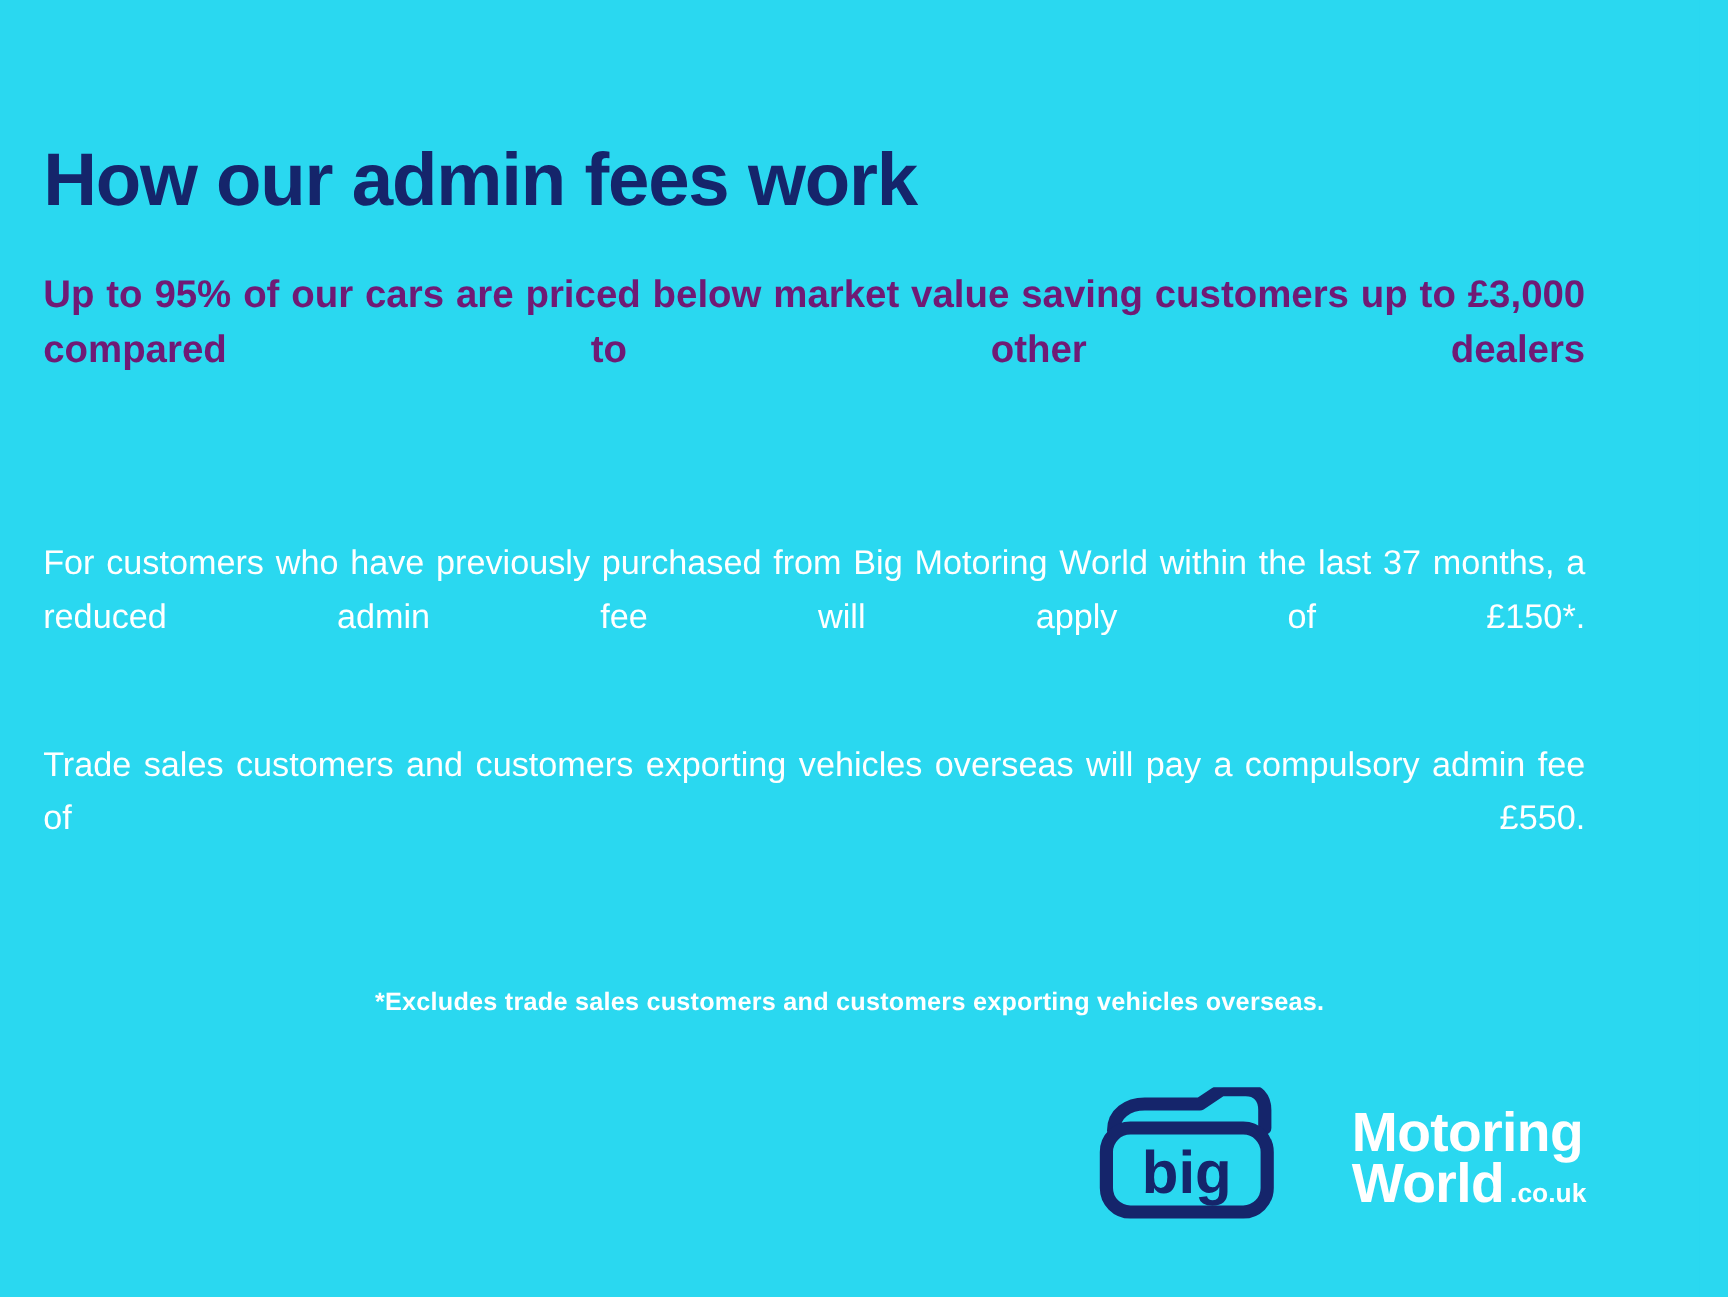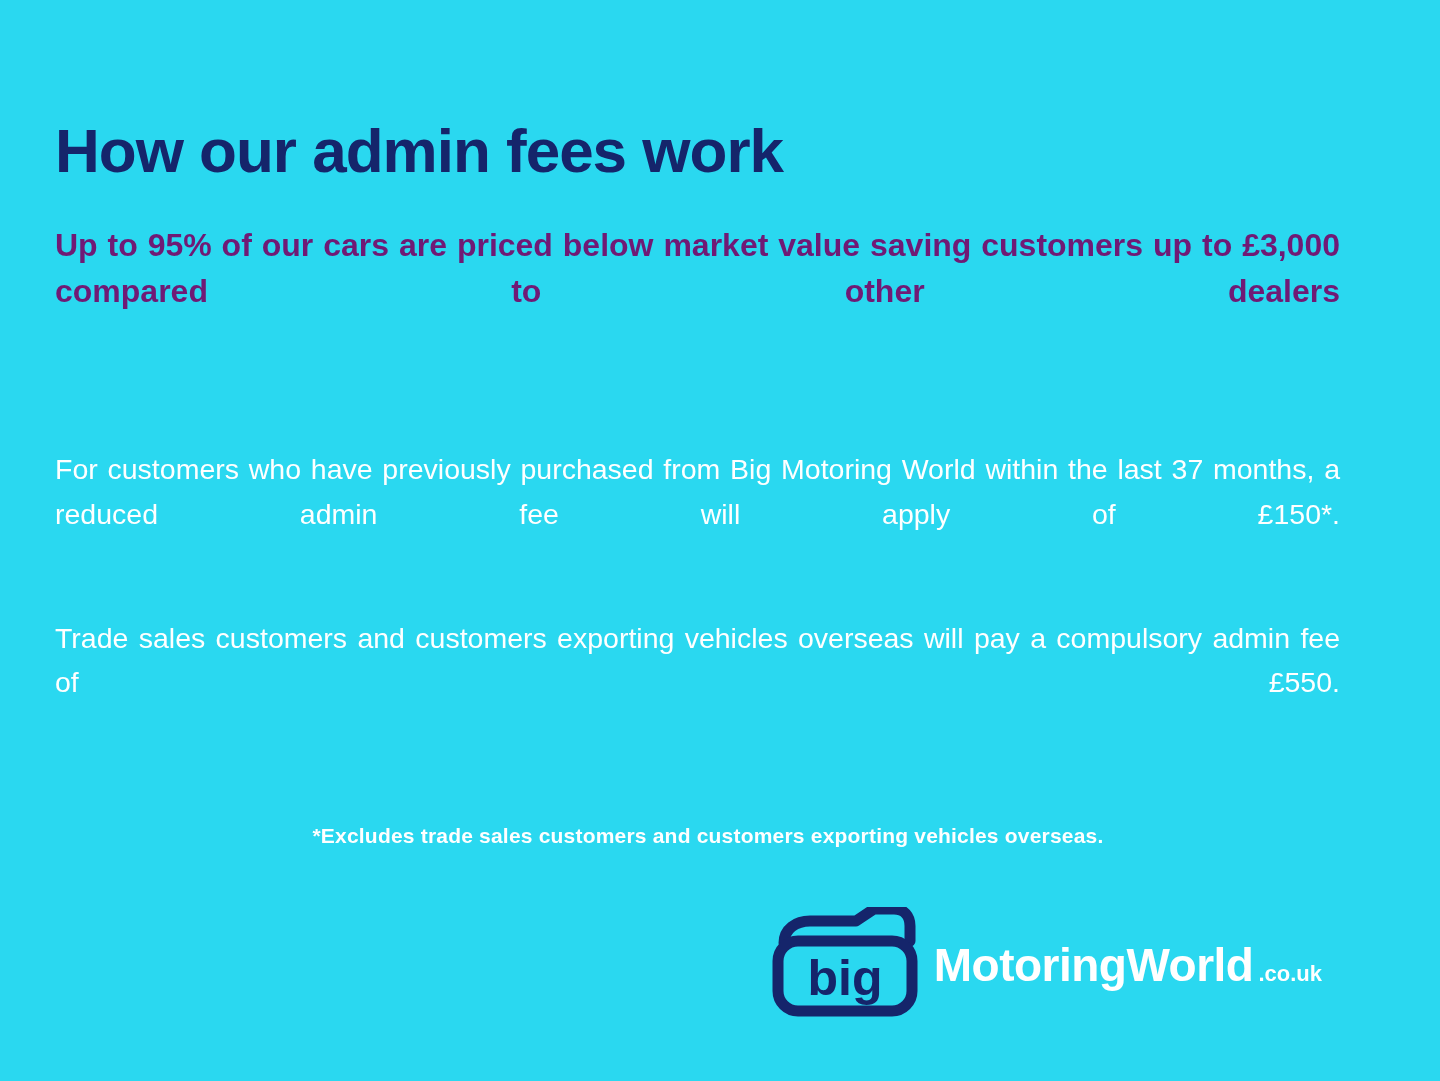--- a/index.html
+++ b/index.html
@@ -12,21 +12,21 @@
     background: #2ad8f0;
     font-family: "Liberation Sans", sans-serif;
     overflow: hidden;
   }
   .slide {
     position: relative;
     width: 1416px;
     height: 1081px;
     background: #2ad8f0;
     box-sizing: border-box;
-    padding: 0 55px;
+    padding: 0 36px;
   }
   .title {
     color: #15256b;
     font-size: 62px;
     font-weight: bold;
     letter-spacing: -1px;
     line-height: 1.05;
     padding-top: 118px;
     margin: 0;
     white-space: nowrap;
@@ -77,22 +77,23 @@
     bottom: 58px;
     display: flex;
     align-items: center;
     gap: 14px;
   }
   .logo-mark {
     display: block;
   }
   .logo-text {
     display: flex;
-    flex-direction: row;
+    flex-direction: column;
     line-height: 0.92;
+    margin-left: 48px;
   }
   .logo-line-1 {
     color: #ffffff;
     font-size: 46px;
     font-weight: bold;
     letter-spacing: -0.5px;
   }
   .logo-line-2row {
     display: flex;
     align-items: baseline;

